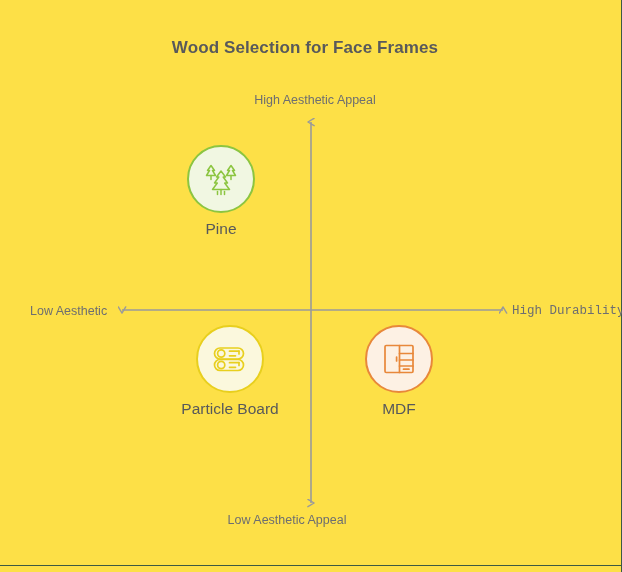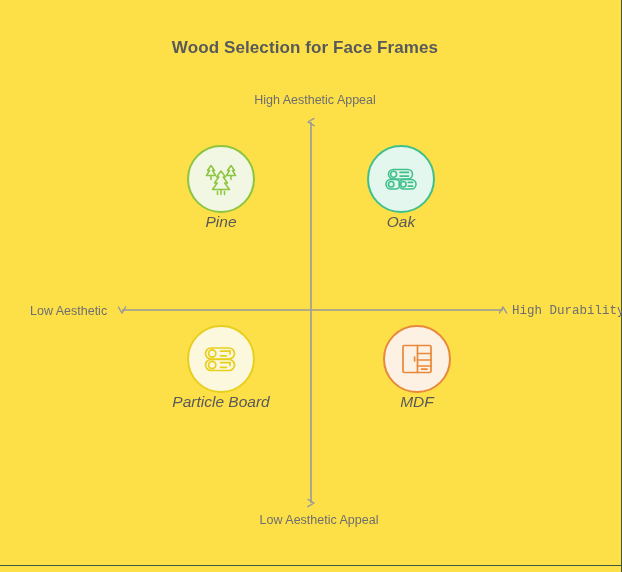--- a/index.html
+++ b/index.html
@@ -49,63 +49,62 @@
     letter-spacing: 0.1px;
   }
 
   .axis-label {
     position: absolute;
     font-size: 12.5px;
     color: #6d6e71;
     white-space: nowrap;
   }
   .axis-label.top   { top: 93px;  left: 8px; width: 614px; text-align: center; }
-  .axis-label.bottom{ top: 513px; left: 0; width: 574px; text-align: center; padding-left: 32px; }
+  .axis-label.bottom{ top: 513px; left: 0; width: 574px; text-align: center; }
   .axis-label.left  { top: 304px; left: 30px; }
   .axis-label.right { top: 304px; left: 512px; font-family: Liberation Mono, monospace; }
 
   .axes-svg {
     position: absolute;
     top: 0;
     left: 0;
     width: 622px;
     height: 572px;
     pointer-events: none;
   }
 
   .quadrant-item {
     position: absolute;
     width: 160px;
     text-align: center;
   }
   .q-pine { left: 141px; top: 145px; }
   .q-oak  { left: 321px; top: 145px; }
-  .q-pb   { left: 141px; top: 325px; }
-  .q-mdf  { left: 337px; top: 325px; }
+  .q-pb   { left: 150px; top: 325px; }
+  .q-mdf  { left: 319px; top: 325px; }
 
   .icon-circle {
     width: 68px;
     height: 68px;
     border-radius: 50%;
     margin: 0 auto;
     box-sizing: border-box;
     border-width: 2px;
     border-style: solid;
     display: flex;
     align-items: center;
     justify-content: center;
   }
   .icon-circle svg { display: block; }
 
   .item-label {
-    margin-top: 0;
+    margin-top: 7px;
     font-size: 15.5px;
     color: #58595b;
     white-space: nowrap;
-    font-style: italic;
   }
 </style>
 </head>
 <body>
 
 <div class="canvas">
 
   <div class="edge-right"></div>
   <div class="edge-bottom"></div>
 
@@ -145,42 +144,20 @@
           <path d="M21 13 L16.5 19 L18.8 19 L14.5 25 L17.3 25 L12.5 31.5 L29.5 31.5 L24.7 25 L27.5 25 L23.2 19 L25.5 19 Z"></path>
           <line x1="21" y1="31.5" x2="21" y2="36.5"></line>
           <line x1="17.5" y1="33.5" x2="17.5" y2="36.5"></line>
           <line x1="24.5" y1="33.5" x2="24.5" y2="36.5"></line>
         </svg>
       </span>
     </div>
     <div class="item-label">Pine</div>
   </div>
 
-  <div class="quadrant-item q-oak">
-    <div class="icon-circle" style="border-color:#3fc08a;background:#e4f7ef;">
-      <span>
-        <svg width="42" height="42" viewBox="0 0 42 42" fill="none" stroke="#3fc08a" stroke-width="1.6" stroke-linecap="round" stroke-linejoin="round">
-
-          <rect x="8.5" y="11.5" width="24" height="9.5" rx="4.75"></rect>
-          <circle cx="13.6" cy="16.25" r="3"></circle>
-          <line x1="20" y1="14.4" x2="28.5" y2="14.4"></line>
-          <line x1="20" y1="18.1" x2="28.5" y2="18.1"></line>
-
-          <rect x="6" y="21.5" width="14" height="9.5" rx="4.75"></rect>
-          <circle cx="11.2" cy="26.25" r="2.7"></circle>
-
-          <rect x="19" y="21.5" width="17" height="9.5" rx="4.75"></rect>
-          <circle cx="23.4" cy="26.25" r="2.7"></circle>
-          <line x1="28.2" y1="24.4" x2="32.8" y2="24.4"></line>
-          <line x1="28.2" y1="28.1" x2="32.8" y2="28.1"></line>
-        </svg>
-      </span>
-    </div>
-    <div class="item-label">Oak</div>
-  </div>
 
   <div class="quadrant-item q-pb">
     <div class="icon-circle" style="border-color:#e8cf1e;background:#fbf8dd;">
       <span>
         <svg width="42" height="42" viewBox="0 0 42 42" fill="none" stroke="#e8cf1e" stroke-width="1.7" stroke-linecap="round" stroke-linejoin="round">
 
           <rect x="5.5" y="10" width="29" height="11" rx="5.5"></rect>
           <circle cx="12.2" cy="15.5" r="3.6"></circle>
           <line x1="20.5" y1="13.2" x2="30" y2="13.2"></line>
           <line x1="20.5" y1="17.8" x2="26.5" y2="17.8"></line>

